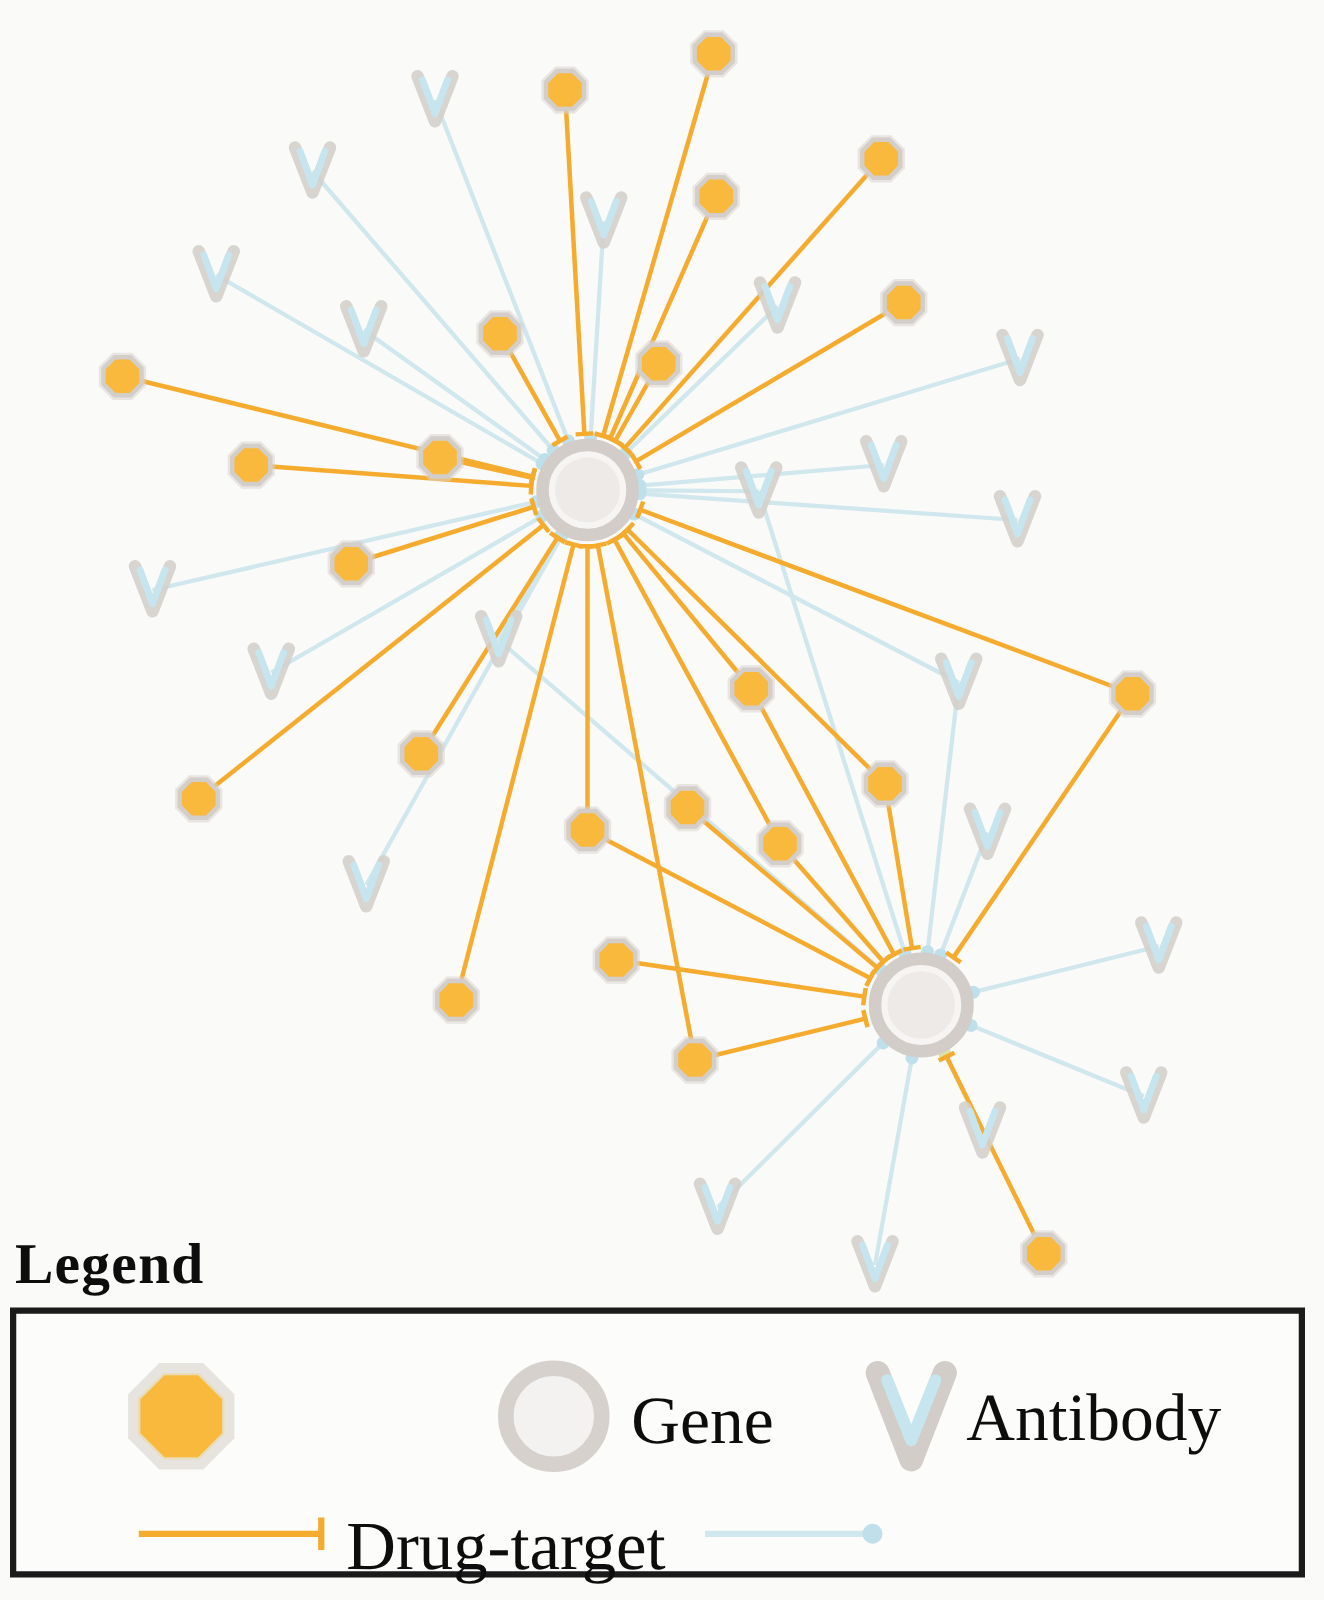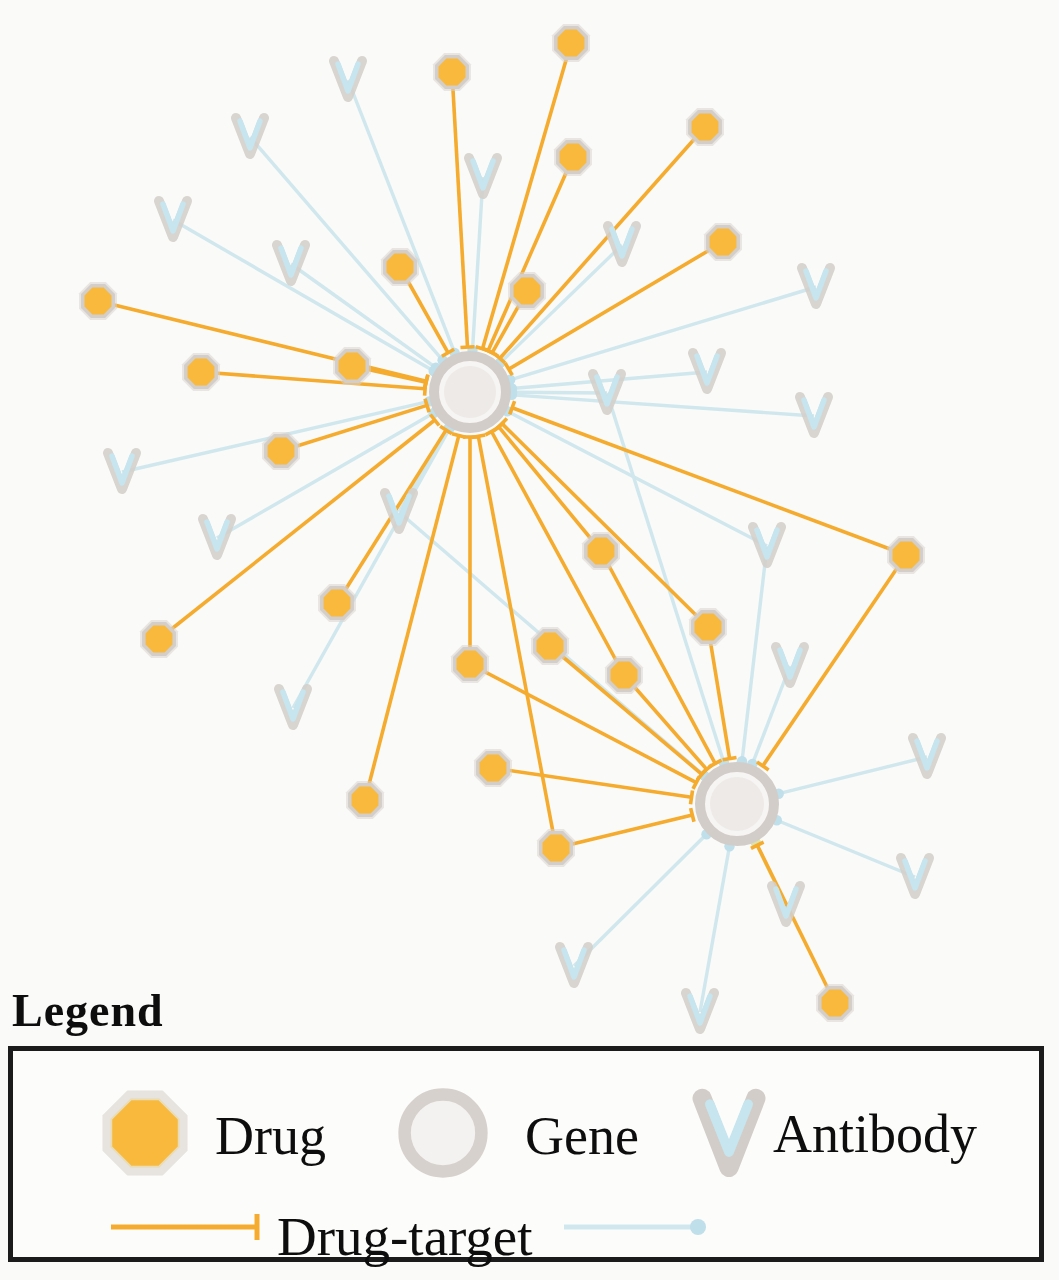--- a/index.html
+++ b/index.html
@@ -388,26 +388,25 @@
     </svg>
 
   <div class="legend-title">Legend</div>
 
   <div class="legend-box">
 
     <svg class="li" style="left:84px;top:34px;" width="96" height="96" viewBox="0 0 100 100">
       <polygon points="94.3,68.4 68.4,94.3 31.6,94.3 5.7,68.4 5.7,31.6 31.6,5.7 68.4,5.7 94.3,31.6" fill="#d9d4cf" opacity="0.6"></polygon>
       <polygon points="85.1,64.5 64.5,85.1 35.5,85.1 14.9,64.5 14.9,35.5 35.5,14.9 64.5,14.9 85.1,35.5" fill="#f8b93c" stroke="#e9ddb9" stroke-width="2"></polygon>
     </svg>
-    <span class="legend-node-label" style="left:202px;top:58px;">Drug</span>
 
     <svg class="li" style="left:382px;top:34px;" width="96" height="96" viewBox="0 0 100 100">
       <circle cx="50" cy="50" r="40" fill="#f4f2f0" stroke="#d6d1cd" stroke-width="13"></circle>
     </svg>
-    <span class="legend-node-label" style="left:512px;top:58px;text-align:right;">Gene</span>
+    <span class="legend-node-label" style="left:492px;top:58px;text-align:right;">Gene</span>
 
     <svg class="li" style="left:668px;top:26px;" width="96" height="108" viewBox="0 0 100 112">
       <path d="M22,22 L50,94 L78,22" fill="none" stroke="#d2cdc8" stroke-width="20" stroke-linecap="round" stroke-linejoin="round"></path>
       <path d="M30,28 L50,78 L70,28" fill="none" stroke="#c6e5ef" stroke-width="10" stroke-linecap="round" stroke-linejoin="round"></path>
     </svg>
     <span class="legend-node-label" style="left:760px;top:56px;">Antibody</span>
 
     <svg class="li" style="left:92px;top:158px;" width="170" height="36" viewBox="0 0 170 36">
       <line x1="6" y1="18" x2="152" y2="18" stroke="#f5ab2e" stroke-width="5"></line>
       <line x1="152" y1="5" x2="152" y2="31" stroke="#f5ab2e" stroke-width="5"></line>

